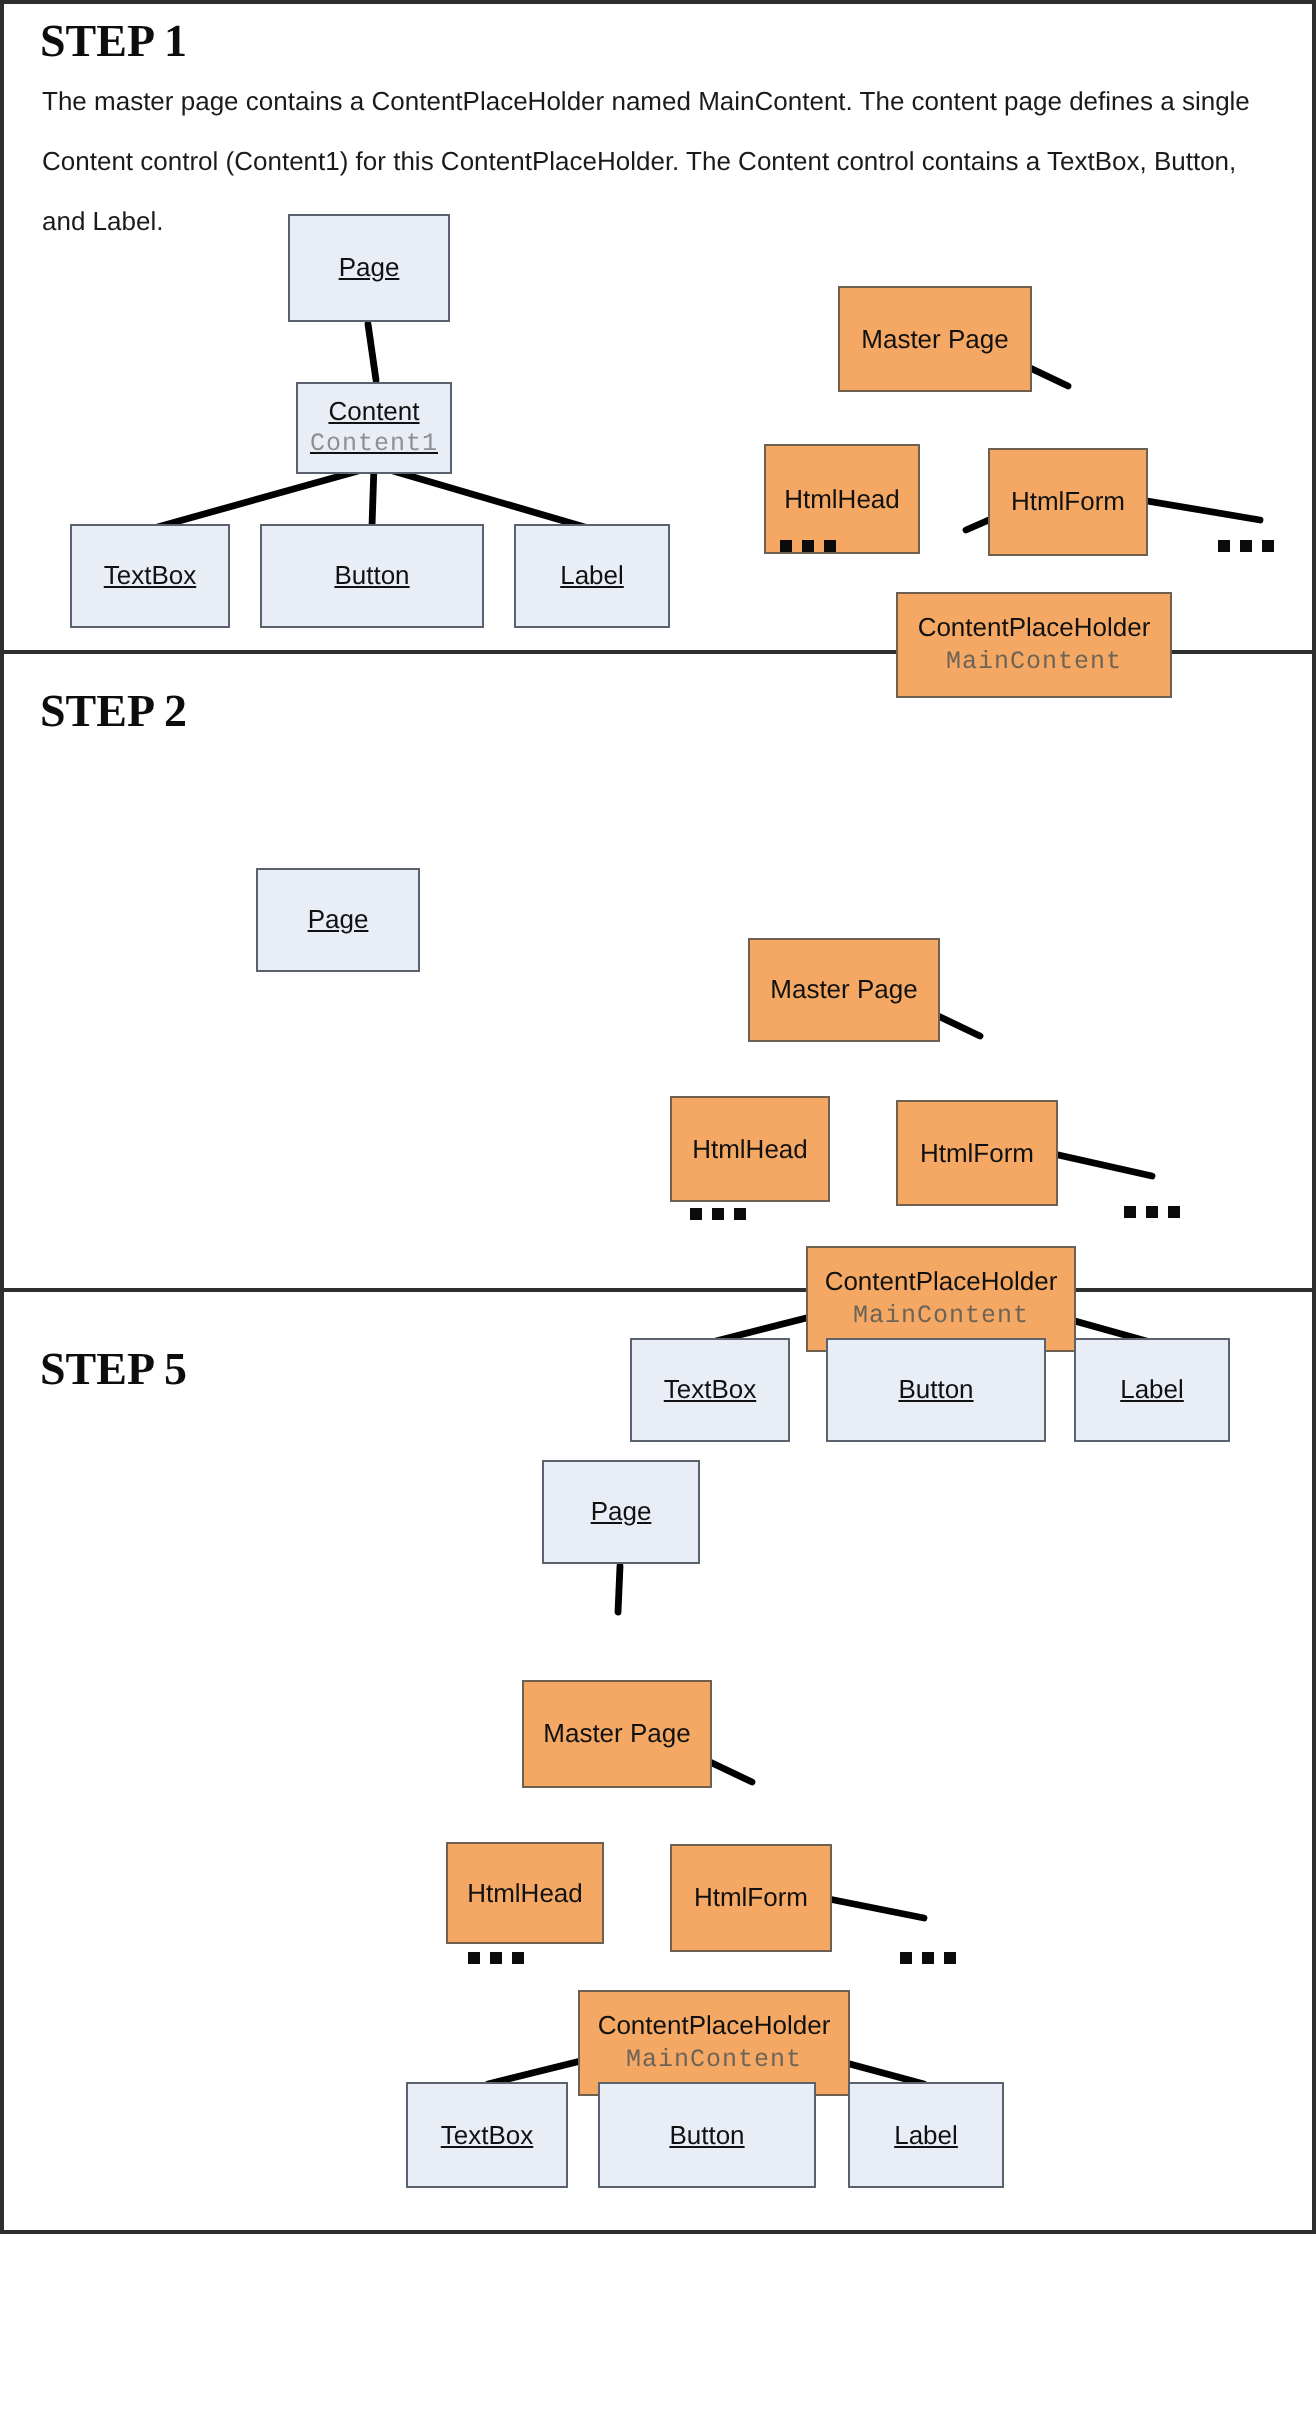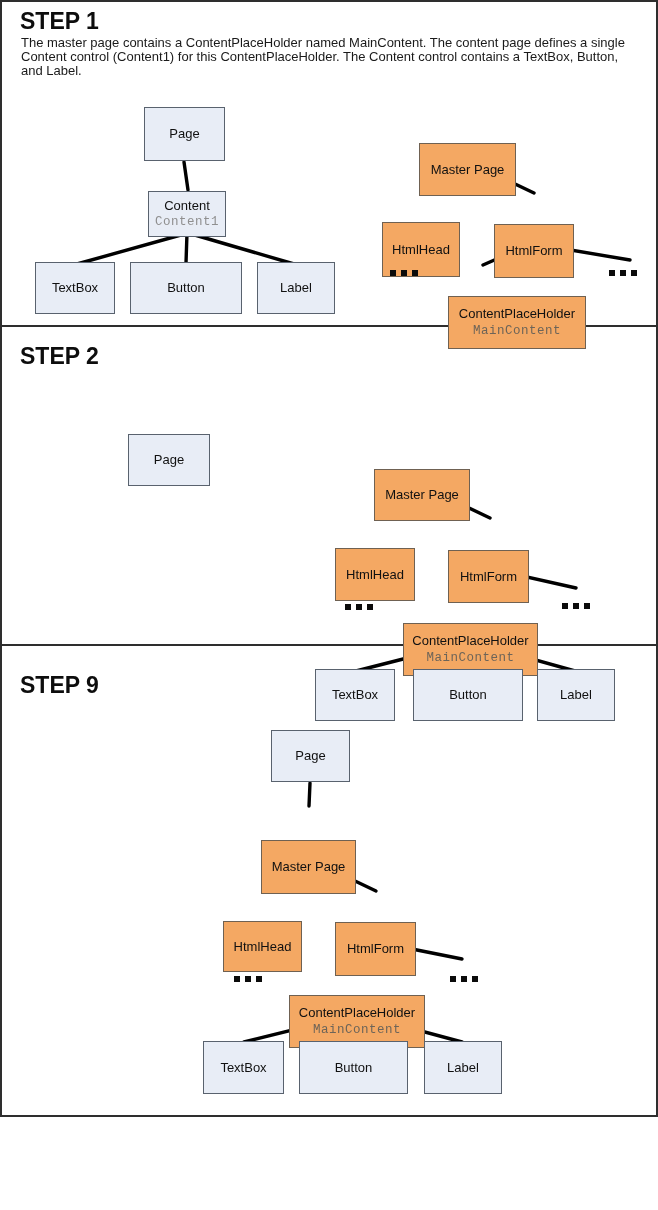--- a/index.html
+++ b/index.html
@@ -20,35 +20,35 @@
   .panel{
     position:relative;width:658px;background:#fff;
     border:2px solid var(--panel-border);
   }
   .panel + .panel{margin-top:-2px;}
   .panel-1{height:327px}
   .panel-2{height:321px}
   .panel-3{height:473px}
   .step-title{
     position:absolute;left:18px;
-    font-size:23px;font-weight:bold;letter-spacing:0;color:#0d0d0d;
+    font-size:23px;font-weight:bold;letter-spacing:0;color:#0d0d0d;font-family:Liberation Serif, serif;
   }
   .step-desc{
     position:absolute;left:19px;width:618px;
-    font-size:13px;line-height:14px;color:#1a1a1a;
+    font-size:13px;line-height:30px;color:#1a1a1a;
   }
   .edges{position:absolute;left:0;top:0;z-index:1;pointer-events:none;}
   .edges line{stroke:var(--edge);stroke-width:3.4;stroke-linecap:round;}
   .node{
     position:absolute;z-index:2;
     display:flex;flex-direction:column;align-items:center;justify-content:center;
     text-align:center;border:1.5px solid var(--box-border);
     font-size:13px;color:#111;line-height:1.35;
   }
-  .node.blue{background:var(--blue);border-color:#59626e;}
+  .node.blue{background:var(--blue);border-color:#59626e;text-decoration:underline;}
   .node.orange{background:var(--orange);border-color:#6f6152;margin-top:35px;}
   .node .sub{
     font-family:"Liberation Mono","DejaVu Sans Mono",monospace;
     font-size:12.5px;letter-spacing:0.5px;color:var(--sub-gray);
   }
   .node.orange .sub{color:var(--sub-brown);}
   .dots{position:absolute;z-index:2;display:flex;gap:5px;}
   .dots i{display:block;width:6px;height:6px;background:#0b0b0b;}
 </style>
 </head>
@@ -163,21 +163,21 @@
         <i></i>
       </div>
     <div class="dots" style="left:560px;top:276px" aria-label="...">
         <i></i>
         <i></i>
         <i></i>
       </div>
   </section>
 
   <section class="panel panel-3">
-    <h2 class="step-title" style="top:26px">STEP 9</h2>
+    <h2 class="step-title" style="top:26px">STEP 5</h2>
 
     <svg class="edges" width="658" height="473">
       <line x1="308" y1="137" x2="307" y2="160"></line>
       <line x1="306" y1="214" x2="261" y2="243"></line>
       <line x1="309" y1="214" x2="374" y2="245"></line>
       <line x1="261" y1="292" x2="243" y2="324"></line>
       <line x1="372" y1="296" x2="341" y2="317"></line>
       <line x1="375" y1="296" x2="460" y2="313"></line>
       <line x1="355" y1="368" x2="242" y2="396"></line>
       <line x1="354" y1="368" x2="351" y2="396"></line>

